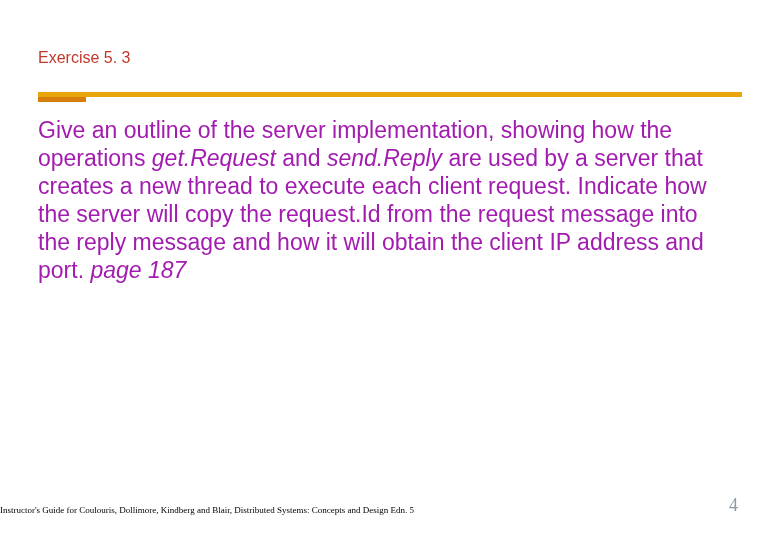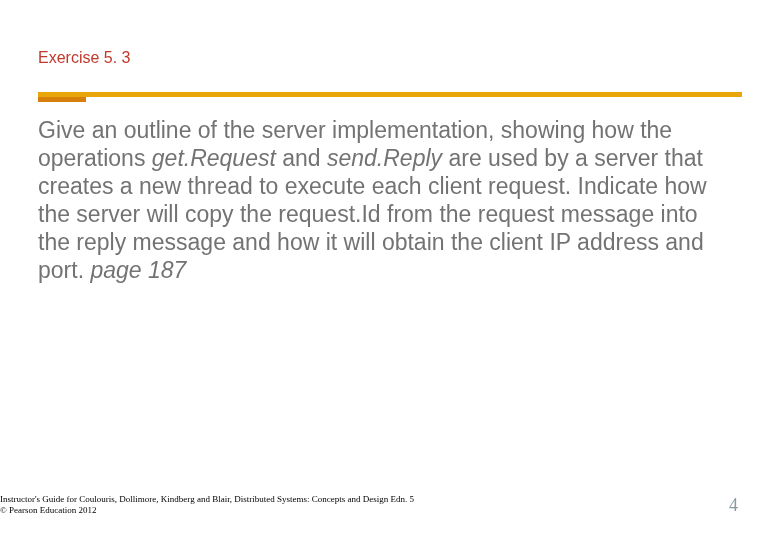--- a/index.html
+++ b/index.html
@@ -40,21 +40,21 @@
     left: 38px;
     width: 48px;
     height: 5px;
     background: #d67f0a;
   }
   .body {
     position: absolute;
     top: 116px;
     left: 38px;
     width: 690px;
-    color: #737373;
+    color: #a21caf;
     font-size: 23px;
     line-height: 1.22;
     font-weight: 400;
   }
   .body .italic {
     font-style: italic;
   }
   .footer {
     position: absolute;
     bottom: 24px;
@@ -84,18 +84,17 @@
 
   <div class="rule-gold"></div>
   <div class="rule-accent"></div>
 
   <div class="body">
     <span>Give an outline of the server implementation, showing how the operations </span><span class="italic">get.Request</span><span> and </span><span class="italic">send.Reply</span><span> are used by a server that creates a new thread to execute each client request. Indicate how the server will copy the request.Id from the request message into the reply message and how it will obtain the client IP address and port.    </span><span class="italic">page 187</span>
   </div>
 
   <div class="footer">
     <div>Instructor's Guide for  Coulouris, Dollimore, Kindberg and Blair,  Distributed Systems: Concepts and Design   Edn. 5</div>
-    <div>©  Pearson Education 2012</div>
   </div>
 
   <div class="pagenum">4</div>
 
 </div>
 
 </body></html>

